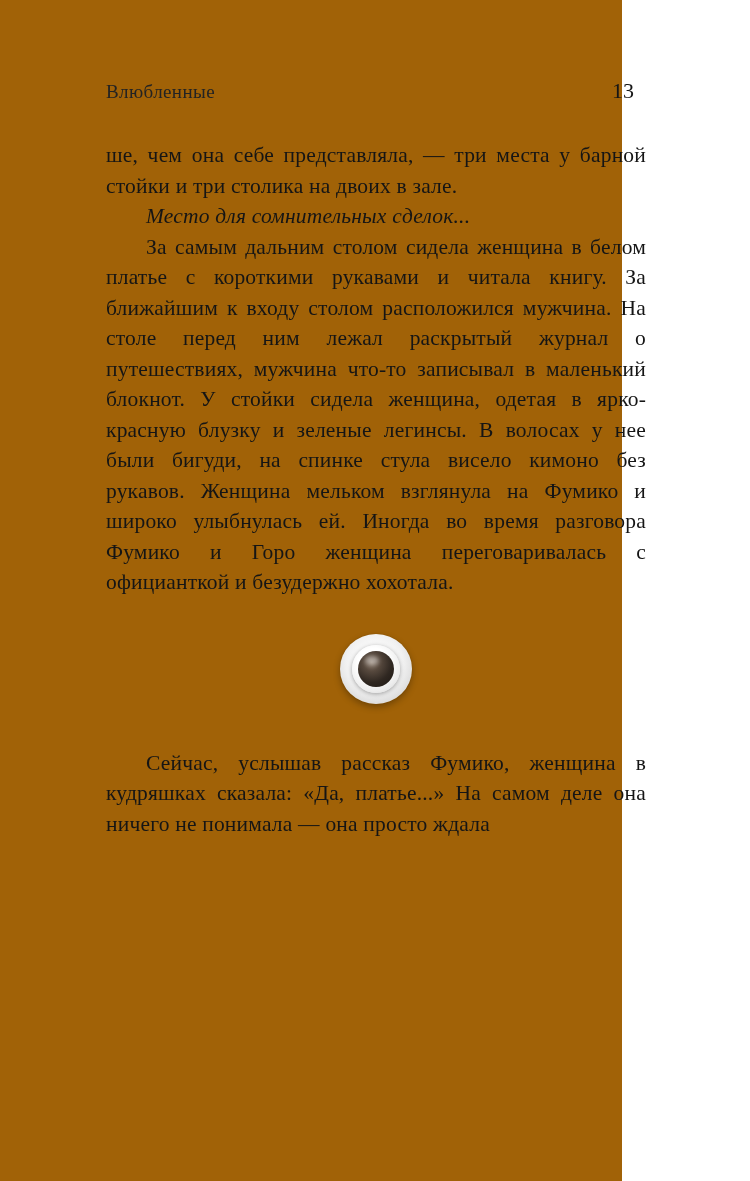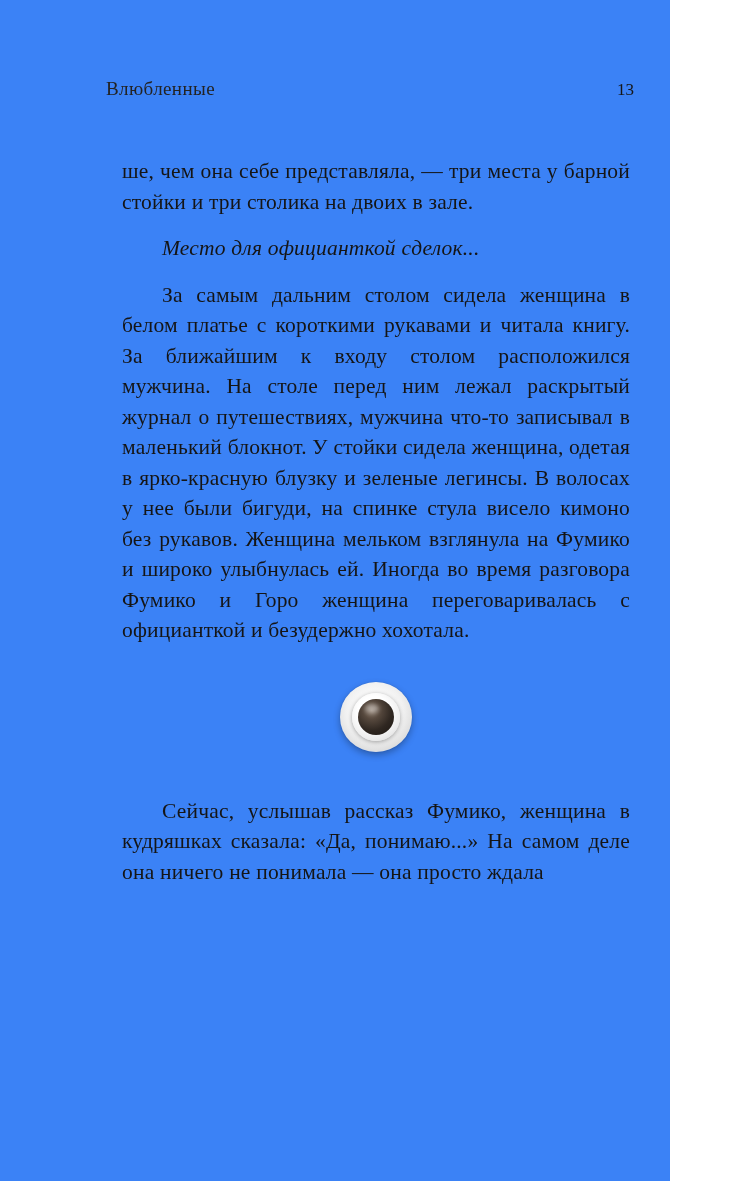--- a/index.html
+++ b/index.html
@@ -7,59 +7,59 @@
   body {
     width: 750px;
     height: 1181px;
     background: #ffffff;
     font-family: "Liberation Serif", "DejaVu Serif", serif;
     color: #151515;
     overflow: hidden;
   }
   .page {
     position: relative;
-    width: 670px;
+    width: 622px;
     height: 1181px;
-    background: #3b82f6;
+    background: #a16207;
   }
   .running-header {
     position: absolute;
     top: 78px;
     left: 106px;
     width: 540px;
     display: flex;
     justify-content: space-between;
     align-items: baseline;
   }
   .running-title {
     font-size: 19px;
     letter-spacing: 0.4px;
     color: #232323;
   }
   .page-number {
-    font-size: 17px;
+    font-size: 22px;
     color: #161616;
     padding-right: 12px;
   }
   .text-column {
     position: absolute;
     top: 140px;
     left: 106px;
     width: 540px;
     font-size: 21.5px;
     line-height: 30.5px;
     text-align: justify;
     text-justify: inter-word;
     letter-spacing: 0.2px;
     color: #151515;
     hyphens: auto;
     -webkit-hyphens: auto;
   }
   .text-column p {
-    margin: 16px;
+    margin: 0;
     text-indent: 40px;
   }
   .text-column p.no-indent { text-indent: 0; }
   .text-column p.italic { font-style: italic; }
 
   
   .ornament-row {
     display: flex;
     justify-content: center;
     margin: 33px 0 41px;
@@ -109,28 +109,28 @@
 
 <div class="page">
 
   <div class="running-header">
     <span class="running-title">Влюбленные</span>
     <span class="page-number">13</span>
   </div>
 
   <div class="text-column">
     <p class="no-indent">ше, чем она себе представляла, — три места у барной стойки и три столика на двоих в зале.</p>
-    <p class="italic">Место для официанткой сделок...</p>
+    <p class="italic">Место для сомнительных сделок...</p>
     <p>За самым дальним столом сидела женщина в белом платье с короткими рукавами и читала книгу. За ближайшим к входу столом расположился мужчина. На столе перед ним лежал раскрытый журнал о путешествиях, мужчина что-то записывал в маленький блокнот. У стойки сидела женщина, одетая в ярко-красную блузку и зеленые легинсы. В волосах у нее были бигуди, на спинке стула висело кимоно без рукавов. Женщина мельком взглянула на Фумико и широко улыбнулась ей. Иногда во время разговора Фумико и Горо женщина переговаривалась с официанткой и безудержно хохотала.</p>
 
     <div class="ornament-row">
       <div class="cup-photo">
         <div class="saucer"></div>
         <div class="cup-rim"></div>
         <div class="coffee"></div>
         <div class="coffee-highlight"></div>
       </div>
     </div>
 
-    <p>Сейчас, услышав рассказ Фумико, женщина в кудряшках сказала: «Да, понимаю...» На самом деле она ничего не понимала — она просто ждала</p>
+    <p>Сейчас, услышав рассказ Фумико, женщина в кудряшках сказала: «Да, платье...» На самом деле она ничего не понимала — она просто ждала</p>
   </div>
 
 </div>
 
 </body></html>

